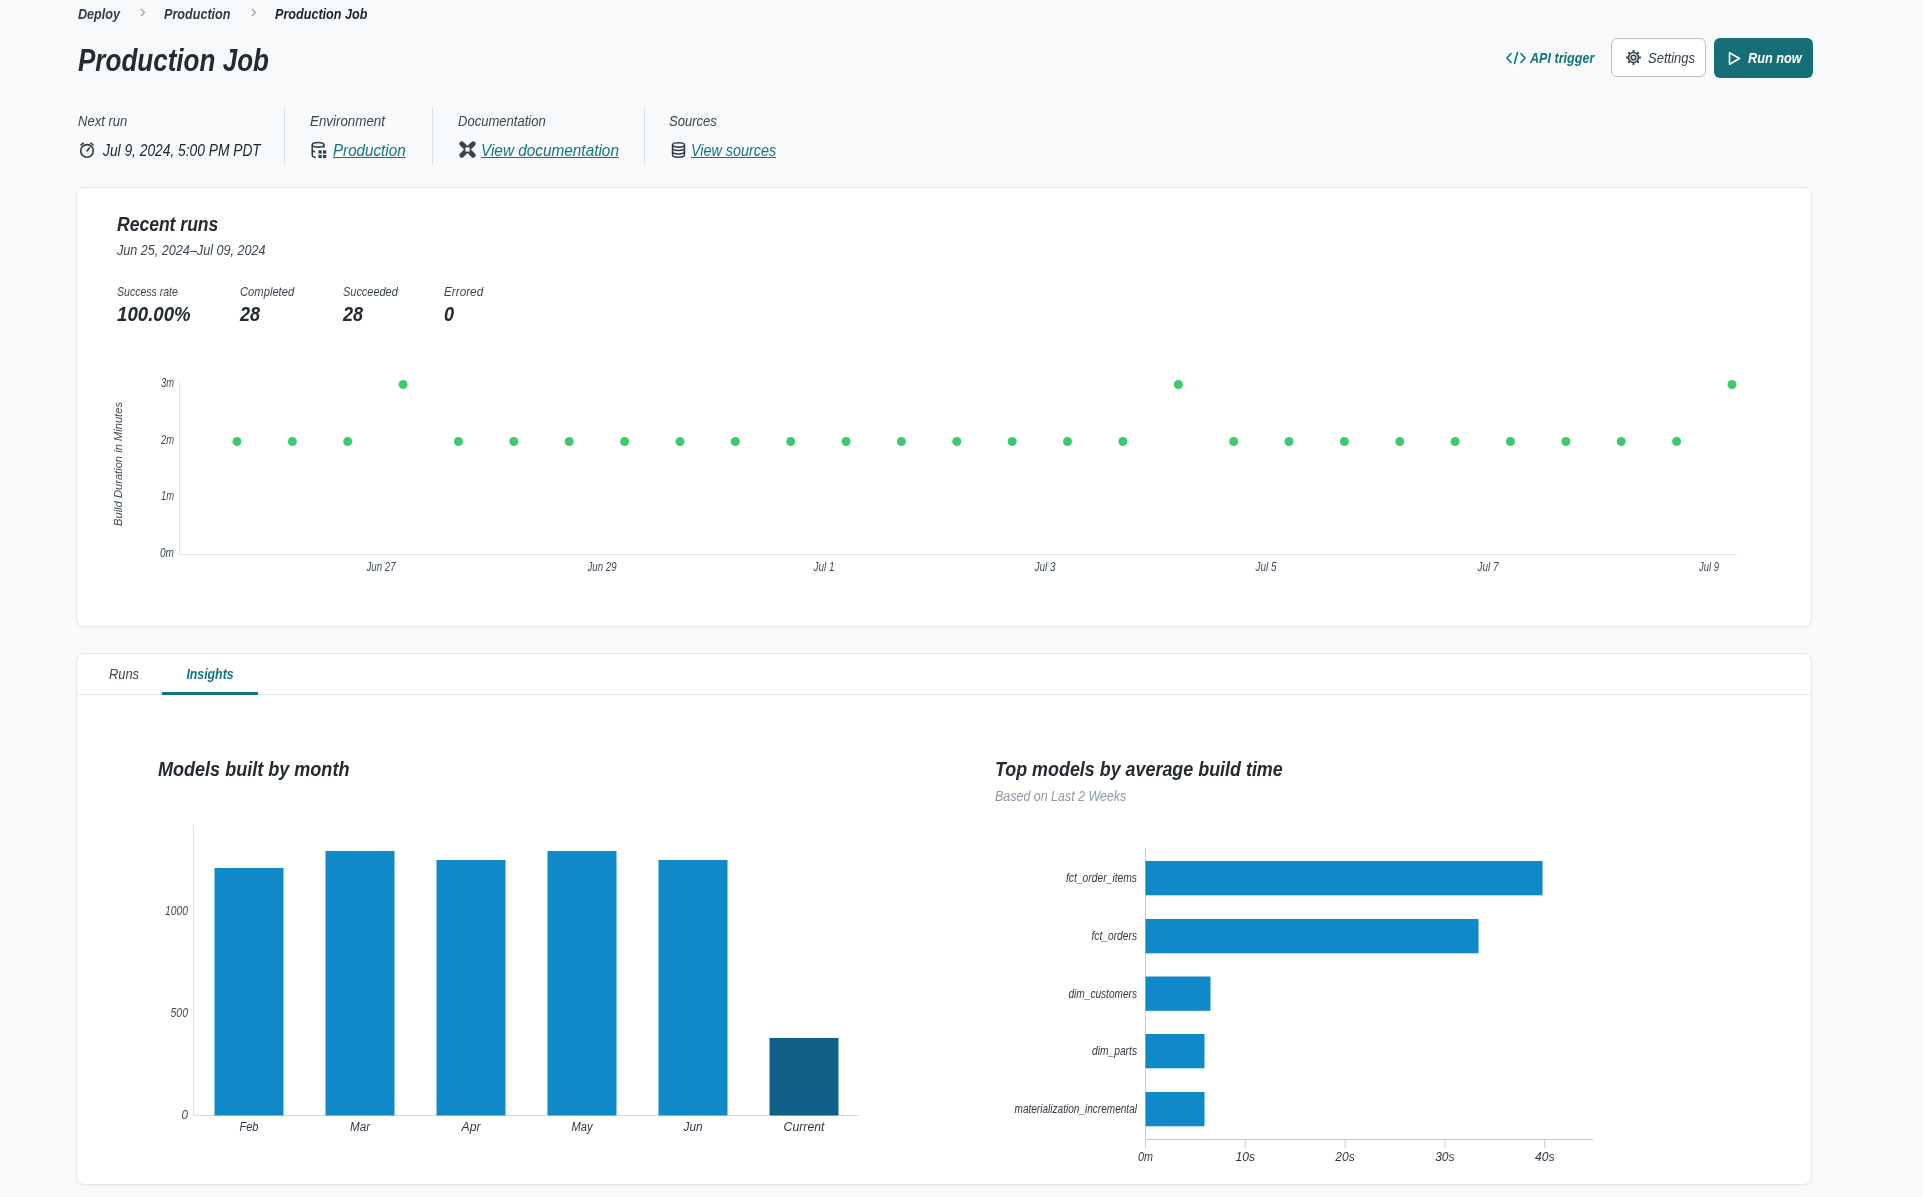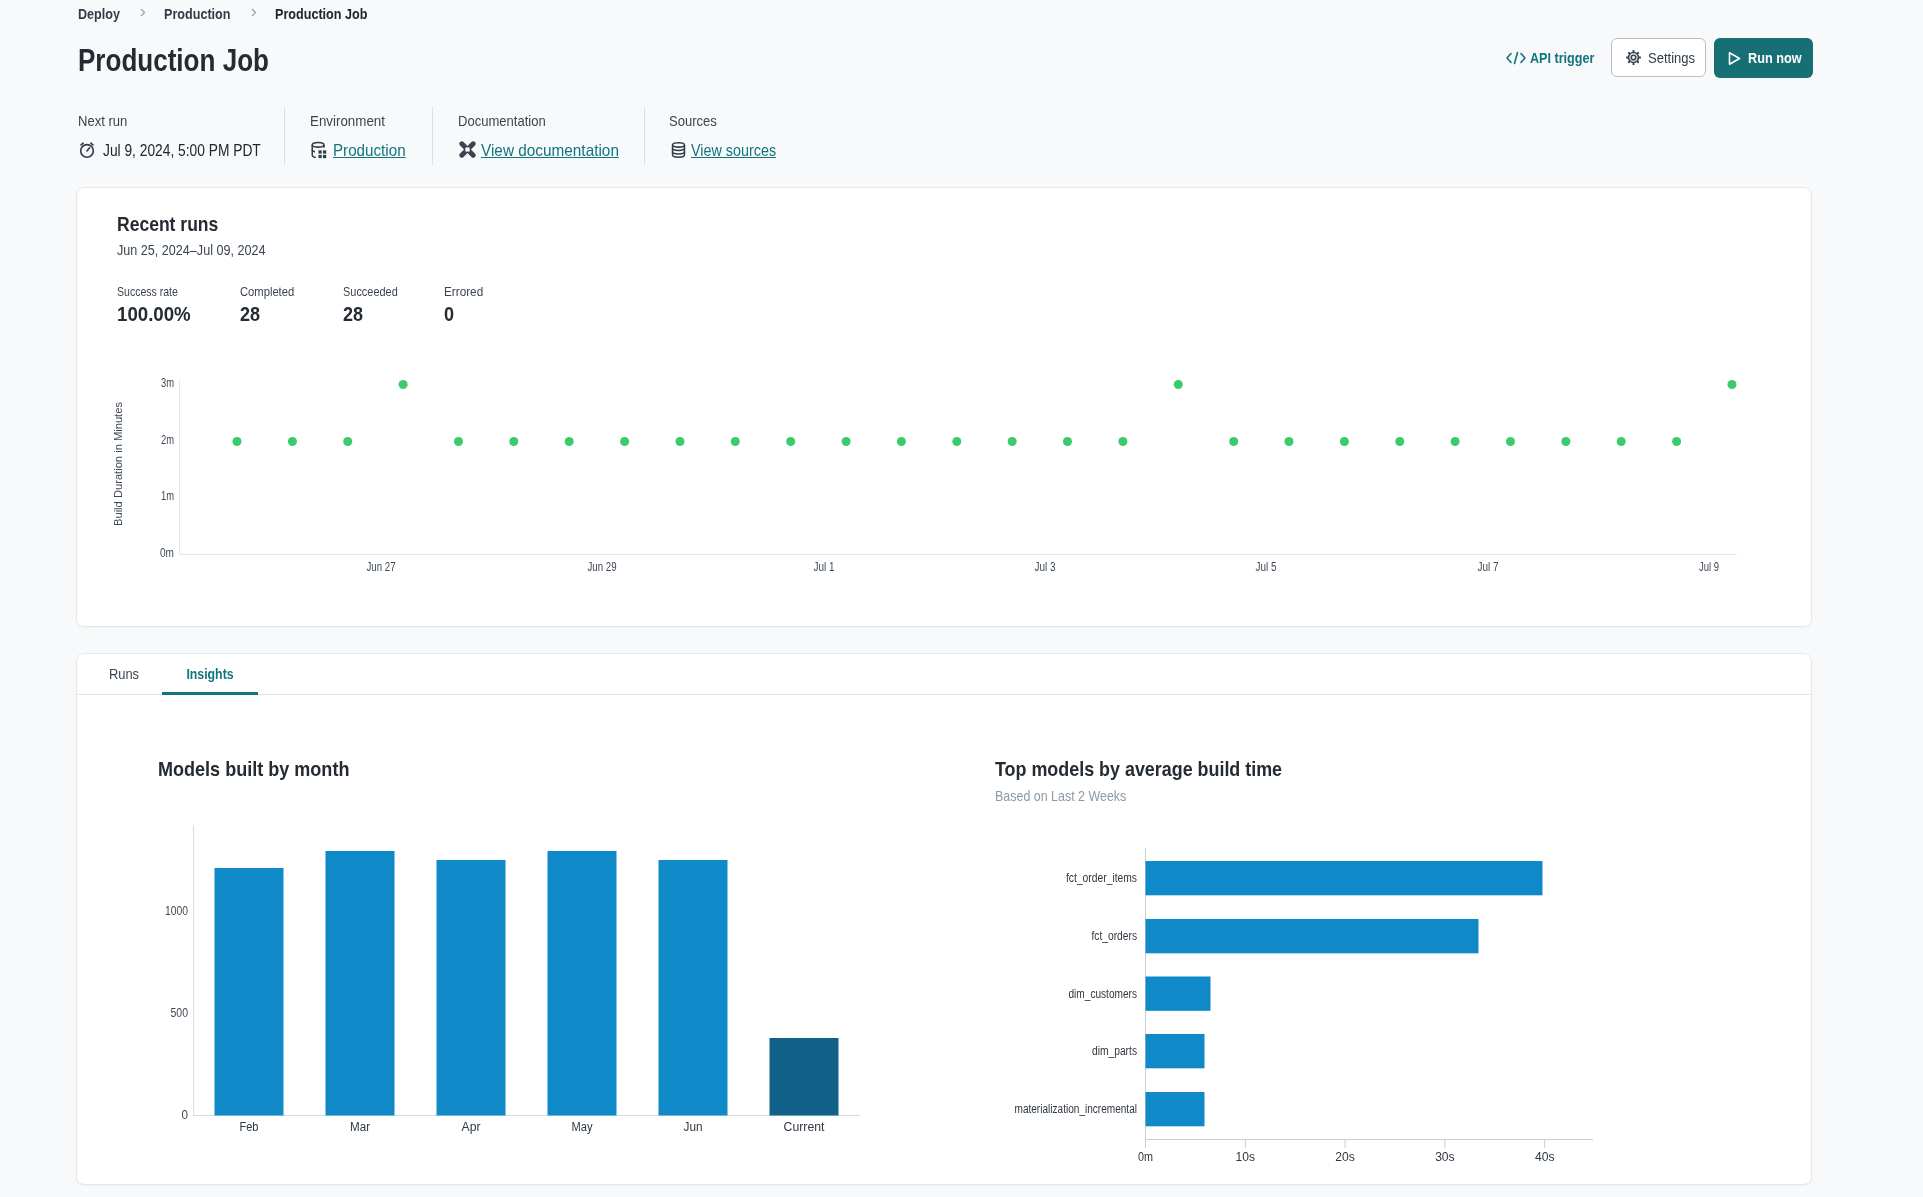--- a/index.html
+++ b/index.html
@@ -1,17 +1,17 @@
 <!DOCTYPE html>
 <html><head>
 <meta charset="utf-8">
 <style>
   * { margin:0; padding:0; box-sizing:border-box; }
   html,body { width:1923px; height:1197px; background:#f8f9fa; font-family:"Liberation Sans", sans-serif; }
-  .page { position:relative; width:1923px; height:1197px; overflow:hidden; }
+  .page { position:relative; width:1923px; height:1197px; overflow:hidden;font-style:italic; }
   .abs { position:absolute; }
   .card { position:absolute; background:#fff; border:1px solid #e5e8ea; border-radius:8px; box-shadow:0 1px 2px rgba(30,40,50,0.04); }
   .teal { color:#11757e; }
   .txt { transform-origin:0 50%; white-space:nowrap; }
   svg text { font-family:"Liberation Sans", sans-serif; }
 </style>
 </head>
 <body>
 <div class="page">
 

